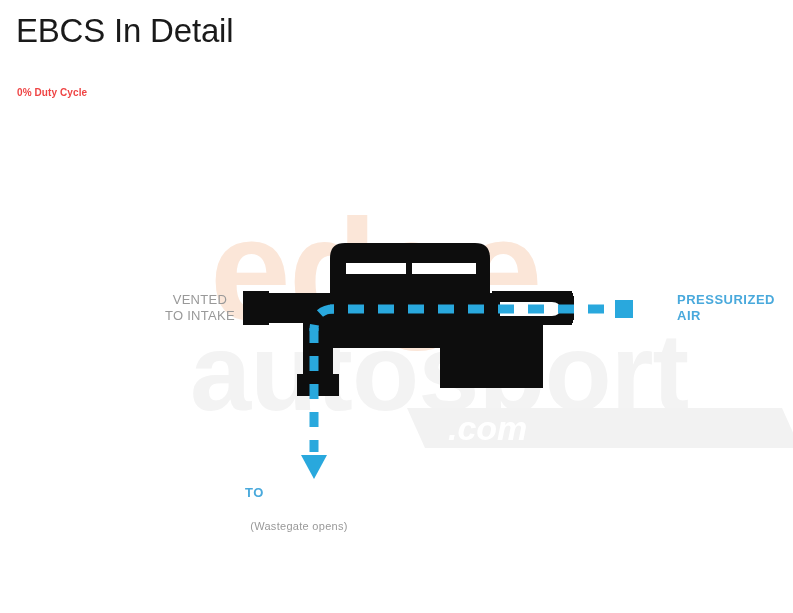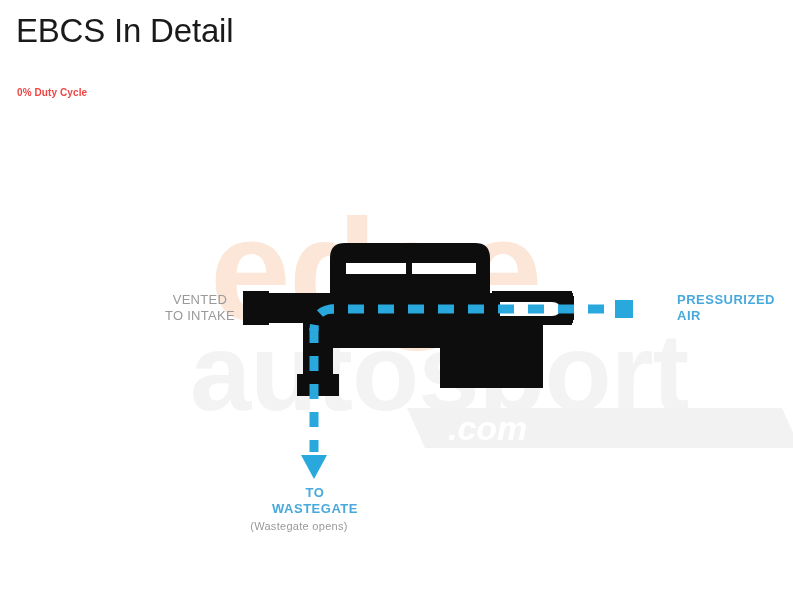--- a/index.html
+++ b/index.html
@@ -92,21 +92,21 @@
   }
   #label-pressurized {
     left: 645px;
     top: 292px;
     margin-left: 32px;
   }
   #label-wastegate {
     left: 245px;
     top: 485px;
     width: 140px;
-    text-align: center;
+    text-align: left;
   }
   #label-wastegate-note {
     left: 214px;
     top: 520px;
     width: 170px;
     text-align: center;
     font-size: 11px;
   }
   .lbl-line { display: block; }
 </style>
@@ -182,16 +182,15 @@
   <span class="lbl-line">TO INTAKE</span>
 </div>
 
 <div class="label label-blue" id="label-pressurized">
   <span class="lbl-line">PRESSURIZED</span>
   <span class="lbl-line">AIR</span>
 </div>
 
 <div class="label label-blue" id="label-wastegate">
   <span class="lbl-line">TO</span>
-  <span class="lbl-line">WASTEGATE</span>
 </div>
 
 <div class="label label-gray" id="label-wastegate-note">(Wastegate opens)</div>
 
 </body></html>

